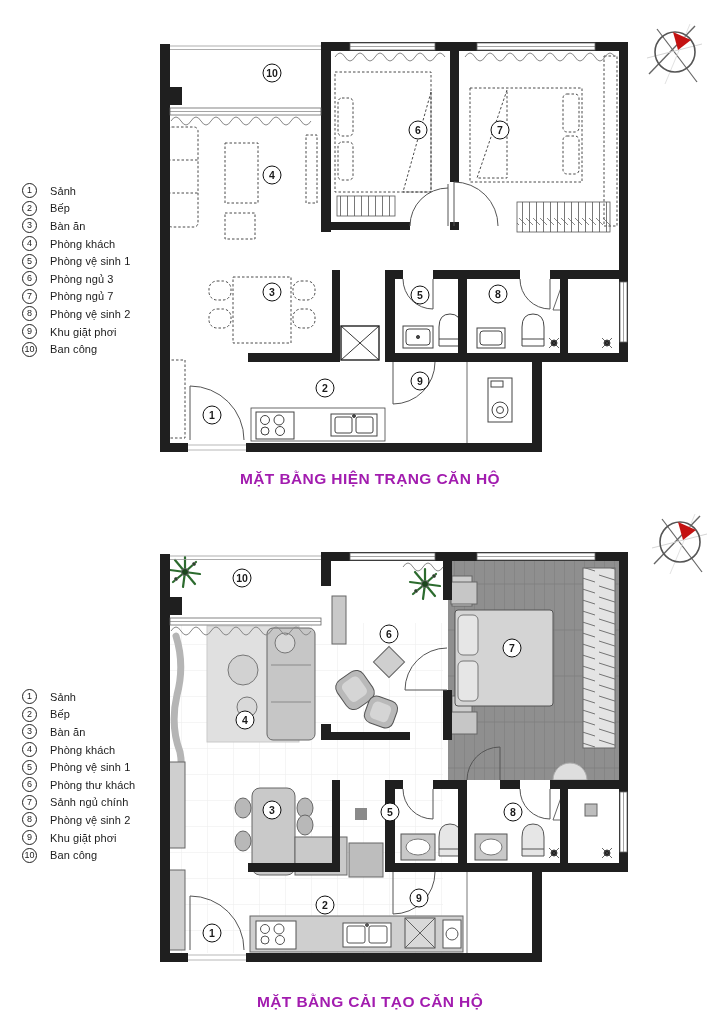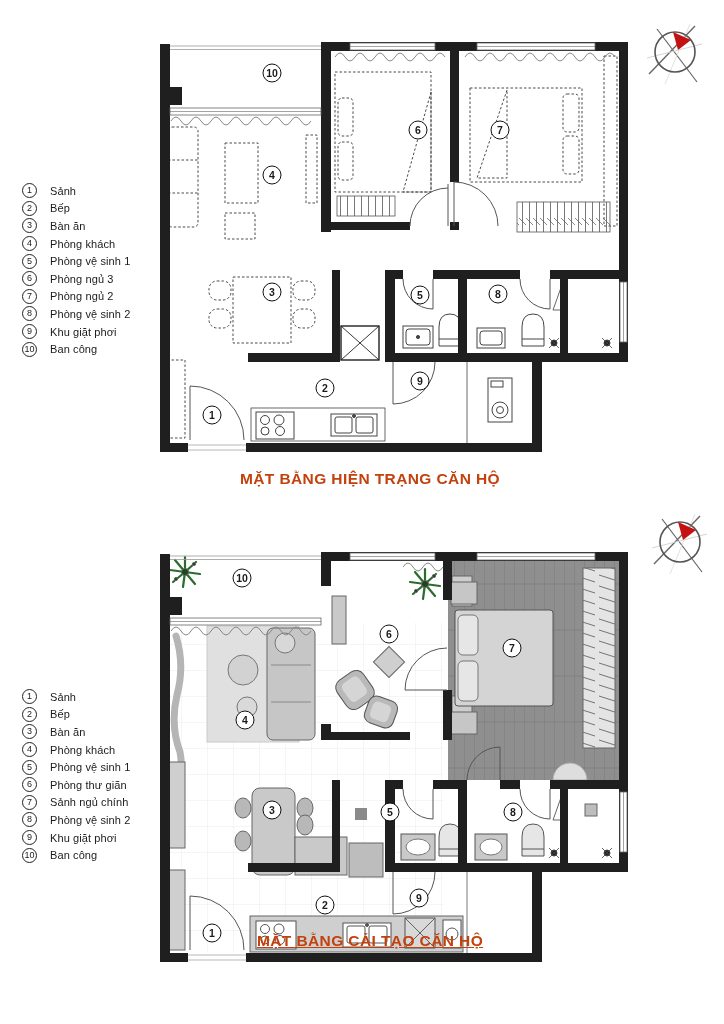--- a/index.html
+++ b/index.html
@@ -10,21 +10,21 @@
   
   .legend{position:absolute;display:flex;flex-direction:column;}
   .lg-row{display:flex;align-items:center;height:17.6px;gap:13px;}
   .lg-num{box-sizing:border-box;min-width:15px;width:15px;height:15px;border:1.2px solid #222;
           border-radius:50%;font-size:9px;font-weight:400;display:flex;align-items:center;
           justify-content:center;line-height:1;background:#fff;}
   .lg-label{font-size:11px;letter-spacing:.1px;}
 
   
   .plan-title{position:absolute;left:20px;width:700px;text-align:center;font-size:15.5px;
-              font-weight:700;color:#c2410c;letter-spacing:.4px;}
+              font-weight:700;color:#a21caf;letter-spacing:.4px;}
 
   
   .plan{position:absolute;width:480px;}
   .plan svg{display:block;}
 
   
   .bub{position:absolute;width:19px;height:19px;box-sizing:border-box;border:1.4px solid #111;
        border-radius:50%;background:#fff;display:flex;align-items:center;justify-content:center;
        font-size:10.5px;font-weight:700;transform:translate(-50%,-50%);line-height:1;}
 
@@ -77,21 +77,21 @@
     <div class="lg-row">
         <span class="lg-num">5</span>
         <span class="lg-label">Phòng vệ sinh 1</span>
       </div>
     <div class="lg-row">
         <span class="lg-num">6</span>
         <span class="lg-label">Phòng ngủ 3</span>
       </div>
     <div class="lg-row">
         <span class="lg-num">7</span>
-        <span class="lg-label">Phòng ngủ 2</span>
+        <span class="lg-label">Phòng ngủ 7</span>
       </div>
     <div class="lg-row">
         <span class="lg-num">8</span>
         <span class="lg-label">Phòng vệ sinh 2</span>
       </div>
     <div class="lg-row">
         <span class="lg-num">9</span>
         <span class="lg-label">Khu giặt phơi</span>
       </div>
     <div class="lg-row">
@@ -116,21 +116,21 @@
     <div class="lg-row">
         <span class="lg-num">4</span>
         <span class="lg-label">Phòng khách</span>
       </div>
     <div class="lg-row">
         <span class="lg-num">5</span>
         <span class="lg-label">Phòng vệ sinh 1</span>
       </div>
     <div class="lg-row">
         <span class="lg-num">6</span>
-        <span class="lg-label">Phòng thư giãn</span>
+        <span class="lg-label">Phòng thư khách</span>
       </div>
     <div class="lg-row">
         <span class="lg-num">7</span>
         <span class="lg-label">Sảnh ngủ chính</span>
       </div>
     <div class="lg-row">
         <span class="lg-num">8</span>
         <span class="lg-label">Phòng vệ sinh 2</span>
       </div>
     <div class="lg-row">
@@ -555,15 +555,15 @@
     <div class="bub" style="left:117px;top:270px;">3</div>
     <div class="bub" style="left:90px;top:180px;">4</div>
     <div class="bub" style="left:235px;top:272px;">5</div>
     <div class="bub" style="left:234px;top:94px;">6</div>
     <div class="bub" style="left:357px;top:108px;">7</div>
     <div class="bub" style="left:358px;top:272px;">8</div>
     <div class="bub" style="left:264px;top:358px;">9</div>
     <div class="bub" style="left:87px;top:38px;">10</div>
   </div>
 
-  <div class="plan-title" style="top:932px;text-decoration:underline;">MẶT BẰNG CẢI TẠO CĂN HỘ</div>
+  <div class="plan-title" style="top:993px;">MẶT BẰNG CẢI TẠO CĂN HỘ</div>
 
 </div>
 
 </body></html>

